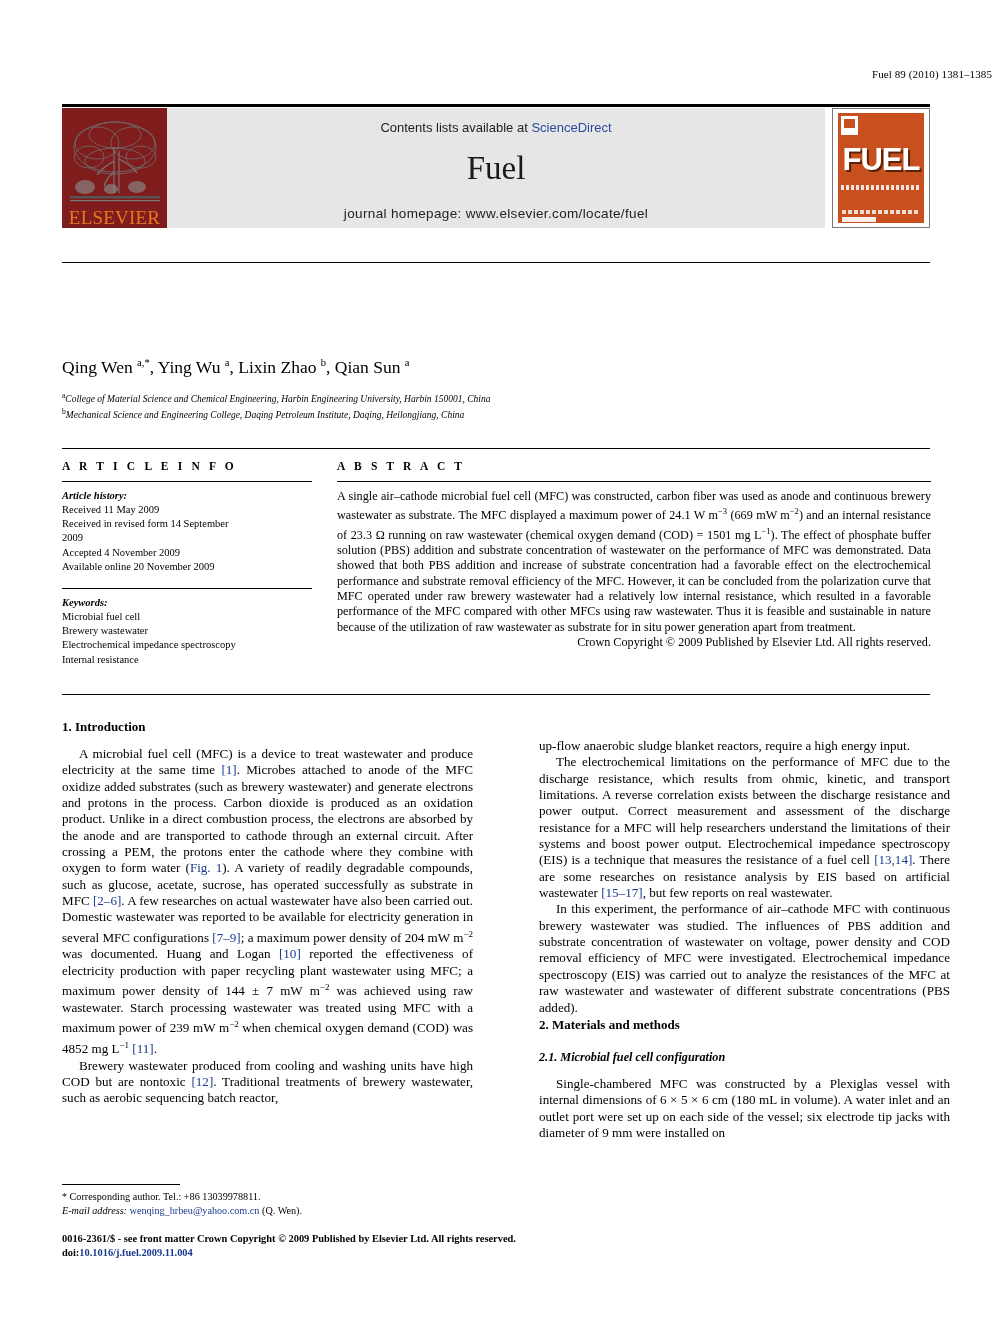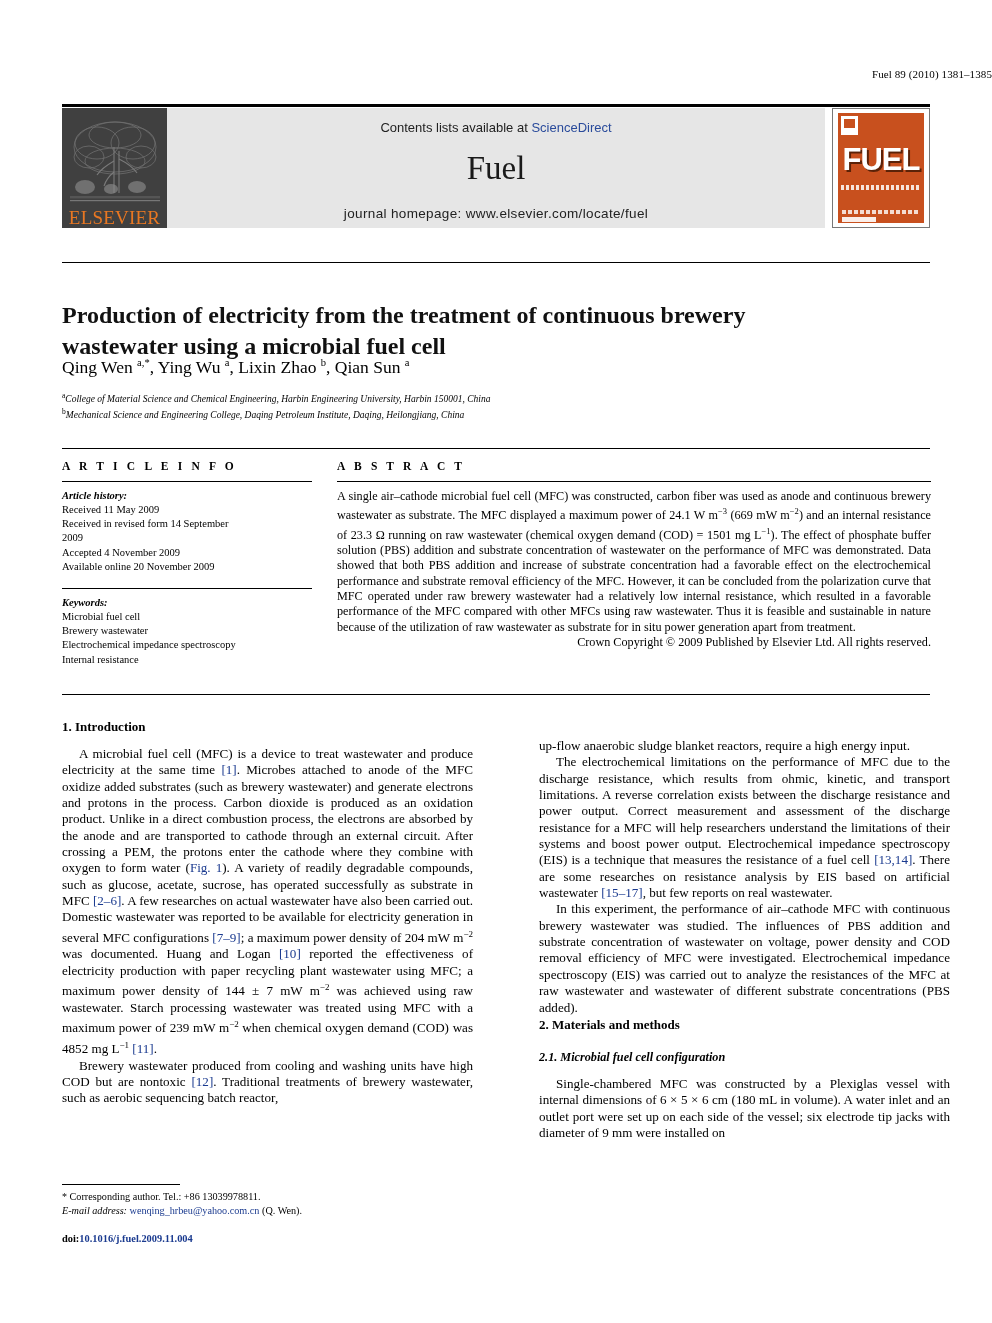--- a/index.html
+++ b/index.html
@@ -26,21 +26,21 @@
     position:absolute;left:62px;top:104px;width:868px;height:124px;
   }
   .mast-rule{
     position:absolute;left:0;right:0;top:0;height:2.5px;background:#000;
   }
   .mast-inner{
     position:absolute;left:0;top:4px;height:120px;width:100%;
     display:flex;align-items:stretch;
   }
   .elsevier-logo{
-    width:105px;flex:0 0 105px;background:#404040;
+    width:105px;flex:0 0 105px;background:#7f1d1d;
     display:flex;flex-direction:column;align-items:center;justify-content:flex-end;
     padding-bottom:1px;box-sizing:border-box;
   }
   .tree-box{width:96px;height:90px;position:relative;}
   .elsevier-word{
     font-family:"Liberation Serif",serif;
     color:#E87722;font-size:19px;letter-spacing:.2px;line-height:1;
     margin-top:1px;
   }
   .mast-center{
@@ -218,21 +218,20 @@
         <div class="cover-sub"></div>
         <div class="cover-foot"></div>
         <div class="cover-foot2"></div>
       </div>
 
     </div>
   </div>
 
   <div class="title-rule"></div>
 
-  <h1 class="title">Production of electricity from the treatment of continuous brewery wastewater using a microbial fuel cell</h1>
   <div class="authors">Qing Wen <sup>a,</sup><sup>*</sup>, Ying Wu <sup>a</sup>, Lixin Zhao <sup>b</sup>, Qian Sun <sup>a</sup></div>
   <div class="affil">
     <div><sup>a</sup><span>College of Material Science and Chemical Engineering, Harbin Engineering University, Harbin 150001, China</span></div>
     <div><sup>b</sup><span>Mechanical Science and Engineering College, Daqing Petroleum Institute, Daqing, Heilongjiang, China</span></div>
   </div>
 
   <div class="info-rule-top"></div>
 
   <div class="infocol">
     <div class="sechead">A R T I C L E    I N F O</div>
@@ -278,16 +277,17 @@
   <div class="footnote">
     <div><span class="star">*</span> Corresponding author. Tel.: +86 13039978811.</div>
     <div>
       <span class="fn-ital">E-mail address:</span>
       <span class="mail">wenqing_hrbeu@yahoo.com.cn</span>
       <span>(Q. Wen).</span>
     </div>
   </div>
 
   <div class="issnblock">
+    <div>0016-2361/$ - see front matter Crown Copyright © 2009 Published by Elsevier Ltd. All rights reserved.</div>
     <div class="l2"><span>doi:</span><span class="doi">10.1016/j.fuel.2009.11.004</span></div>
   </div>
 
 </div>
 
 </body></html>

